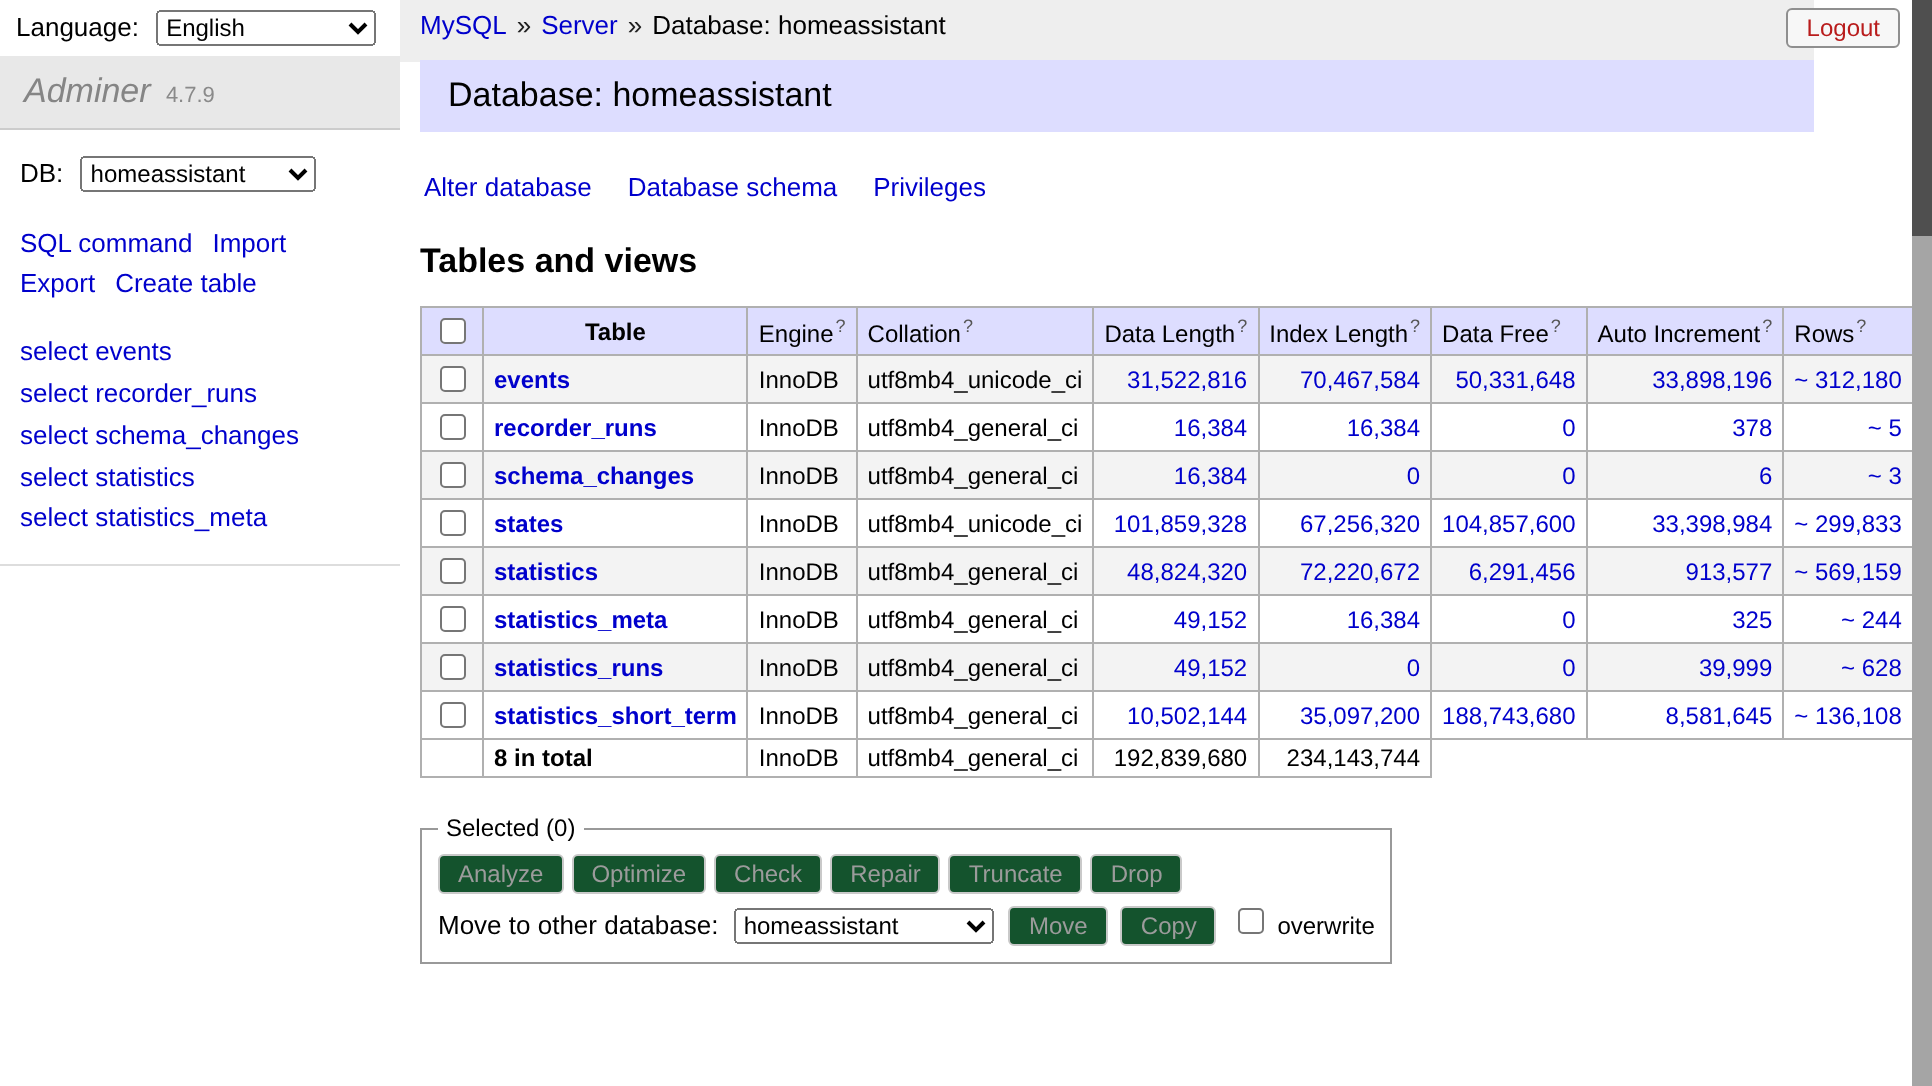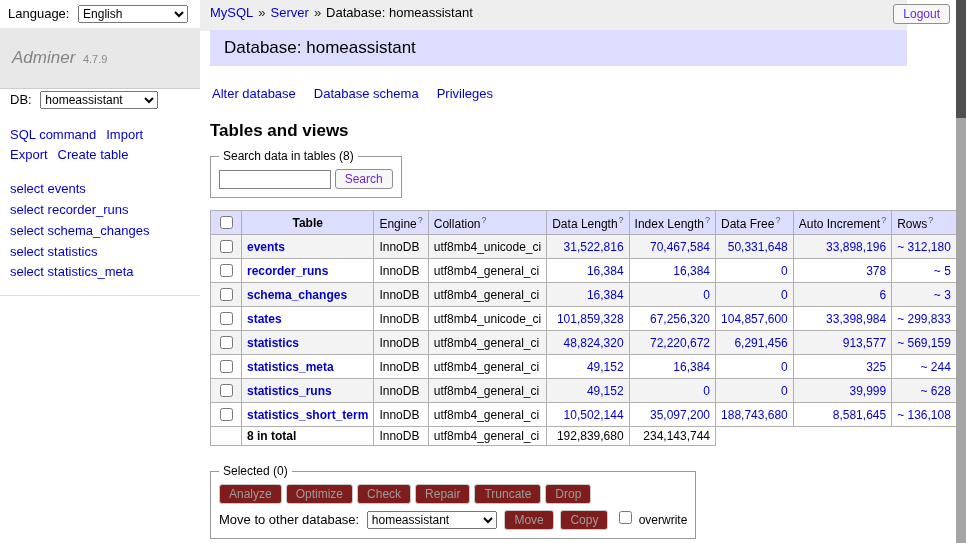--- a/index.html
+++ b/index.html
@@ -22,30 +22,30 @@
   .lang-row{position:absolute;left:8px;top:5px;}
   .lang-row select{margin-left:5px;width:110px;font-size:12px;}
   .breadcrumb{position:absolute;left:200px;top:0;width:707px;height:31px;
     background:var(--crumb-bg);line-height:25px;padding:0 10px;font-size:13px;white-space:nowrap;}
   .breadcrumb .sep{margin:0 5px;color:#222;}
   .logout{position:absolute;top:4px;right:16px;}
 
   .btn{
     font-family:"Liberation Sans",sans-serif;font-size:12px;
     background:#f7f7f7;border:1px solid #8f8f8f;border-radius:3px;
-    padding:2px 9px;color:#6d28d9;cursor:pointer;
+    padding:2px 9px;color:#b91c1c;cursor:pointer;
   }
-  .btn:disabled{color:#9b9b9b;border-color:#c9c9c9;background:#7f1d1d;cursor:default;}
+  .btn:disabled{color:#9b9b9b;border-color:#c9c9c9;background:#14532d;cursor:default;}
 
   
   .sidebar{position:absolute;left:0;top:28px;width:200px;}
-  .sidebar-h1{background:#e8e8e8;border-bottom:1px solid #ccc;padding:20px 12px;}
+  .sidebar-h1{background:#e8e8e8;border-bottom:1px solid #ccc;padding:8px 12px;}
   .app-name{font-style:italic;font-size:17px;color:#858585;text-decoration:none;}
   .app-version{font-size:11px;color:#8a8a8a;margin-left:4px;}
-  .db-row{padding:2px 10px 4px;}
+  .db-row{padding:13px 10px 4px;}
   .db-row select{margin-left:5px;width:118px;font-size:12px;}
   .sidebar-actions{padding:12px 10px 2px;line-height:1.55;}
   .sidebar-actions .action-link{margin-right:10px;}
   .sidebar-tables{padding:12px 10px 12px;line-height:1.6;border-bottom:1px solid #ddd;}
 
   
   .main{position:absolute;left:210px;top:30px;width:697px;}
   .page-title{margin:0;padding:8px 14px;background:var(--title-bg);
     font-size:17px;font-weight:normal;}
   .top-links{margin:20px 0 0 2px;}
@@ -121,25 +121,20 @@
     </div>
 </div>
 
 <div class="main">
   <h1 class="page-title">Database: homeassistant</h1>
 
   <div class="top-links"><a class="link spaced">Alter database</a><a class="link spaced">Database schema</a><a class="link spaced">Privileges</a></div>
 
   <h3 class="section-title">Tables and views</h3>
 
-  <fieldset class="search-fs">
-    <legend>Search data in tables (8)</legend>
-    <input type="text" value="" style="">
-    <button class="btn">Search</button>
-  </fieldset>
 
   <table class="tv">
     <thead>
         <tr>
           <th class="c-check"><input type="checkbox" style=""></th>
           <th class="c-name">Table</th>
           <th>Engine<sup class="q">?</sup></th>
           <th>Collation<sup class="q">?</sup></th>
           <th>Data Length<sup class="q">?</sup></th>
           <th>Index Length<sup class="q">?</sup></th>

